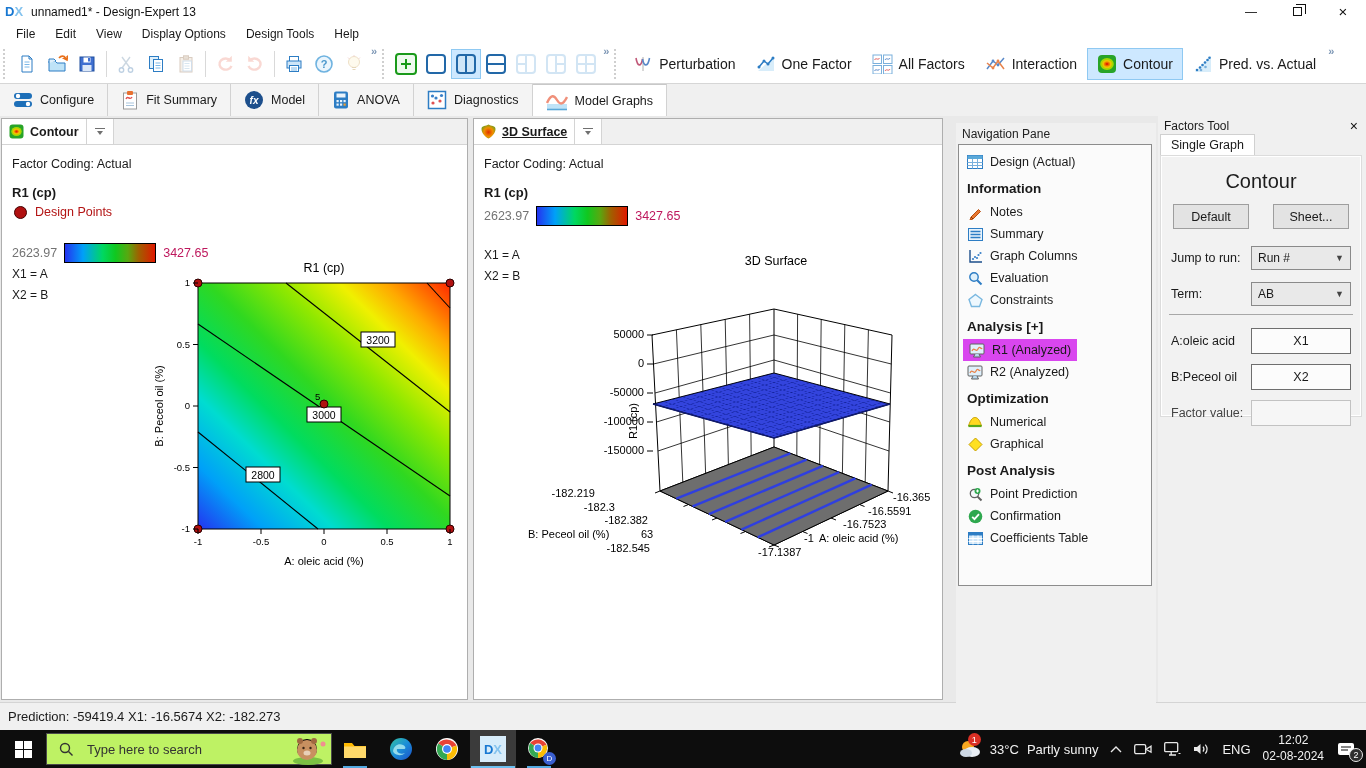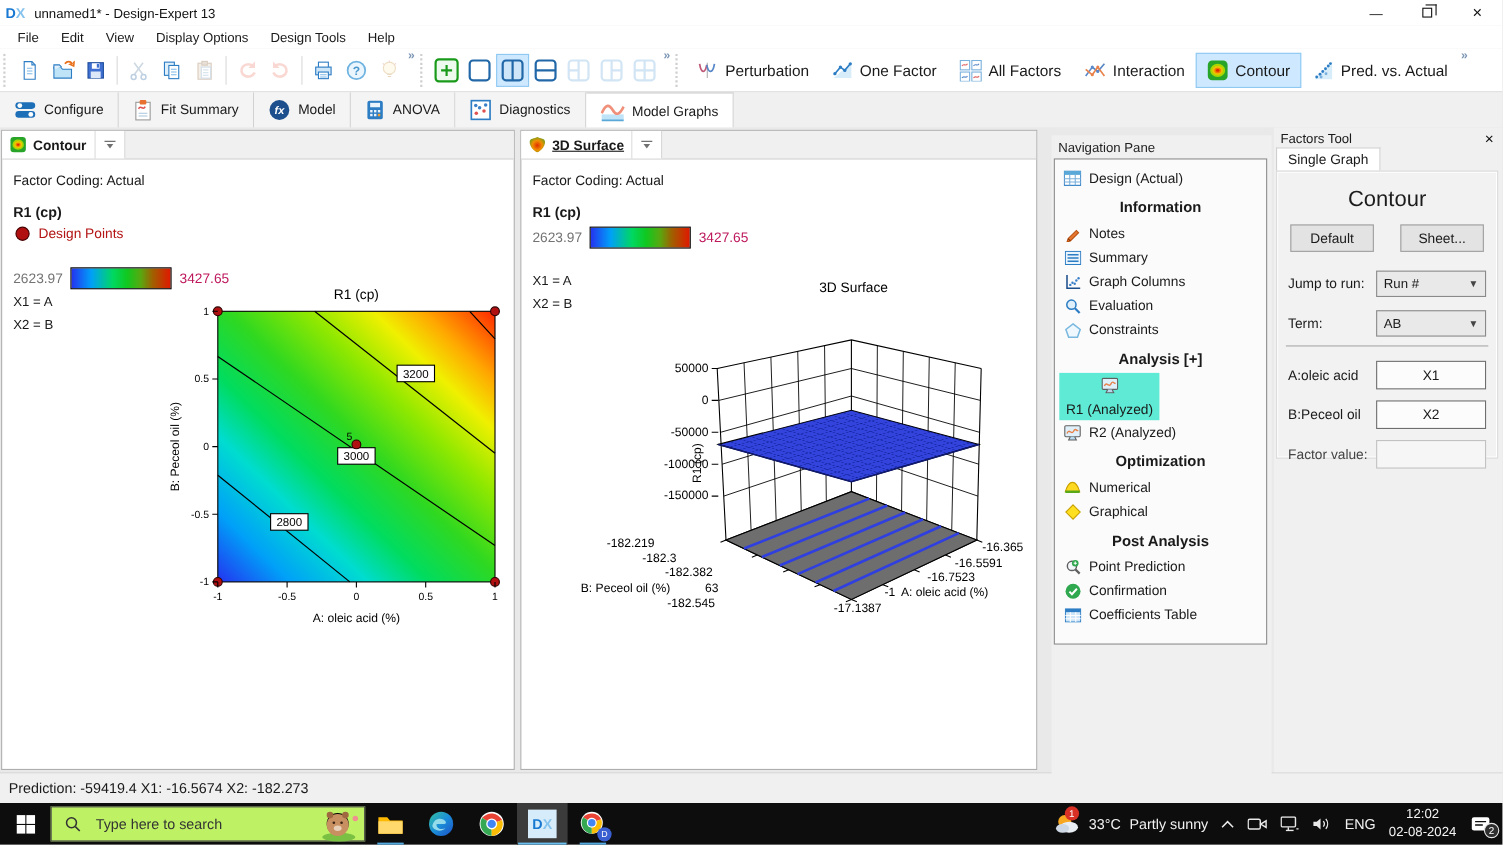--- a/index.html
+++ b/index.html
@@ -49,23 +49,23 @@
   .dp-row { display:flex; align-items:center; gap:8px; color:#b31414; font-size:12.5px; }
   .dp-dot { width:13px; height:13px; border-radius:50%; background:#b01010; border:1px solid #400; }
   .scale-row { display:flex; align-items:center; gap:7px; font-size:12.5px; }
   .scale-min { color:#737373; } .scale-max { color:#be185d; }
   .scale-bar { width:92px; height:20px; border:1px solid #000;
     background:linear-gradient(90deg,#2433f0 0%,#00a0f8 20%,#00d860 42%,#10c820 56%,#58a810 70%,#a06000 82%,#e01800 100%); }
 
   
   .navpane { position:absolute; left:956px; top:7px; width:200px; height:586px; background:#f0f0f0; }
   .pane-title { padding:4px 6px 2px 6px; font-size:12px; color:#222; }
-  .nav-box { position:absolute; left:2px; top:21px; width:194px; height:442px; background:#fbfbfb; border:1px solid #8c8c8c; padding:6px 0 0 0; overflow:hidden;text-align:center; }
+  .nav-box { position:absolute; left:2px; top:21px; width:194px; height:442px; background:#fbfbfb; border:1px solid #8c8c8c; padding:6px 0 0 0; overflow:hidden; }
   .nav-item { display:flex; align-items:center; gap:7px; padding:3px 8px; font-size:12.5px; }
-  .nav-item.sel { background:#5eead4; width:fit-content; margin-left:4px; padding:3px 6px;flex-direction:column; }
+  .nav-item.sel { background:#d946ef; width:fit-content; margin-left:4px; padding:3px 6px; }
   .nav-item.sel ~ * {}
   .nav-head { font-weight:bold; font-size:13.5px; padding:8px 8px 5px 8px; }
   .nav-ic { width:16px; height:16px; flex:0 0 16px; display:flex; align-items:center; justify-content:center; }
 
   
   .factors { position:absolute; left:1158px; top:0; width:208px; height:586px; background:#f0f0f0; }
   .factors-titlebar { display:flex; justify-content:space-between; align-items:center; padding:3px 8px 1px 6px; font-size:12px; }
   .factors-close { font-size:14px; line-height:1; color:#111; }
   .factors-tab { display:inline-block; background:#fff; border:1px solid #d0d0d0; border-bottom:none; padding:3px 10px 4px 10px; font-size:12.5px; margin-left:2px; }
   .factors-box { position:absolute; left:2px; top:39px; width:202px; height:262px; background:#f2f2f2; border:1px solid #dcdcdc; box-shadow:0 0 0 1px #fff inset; }

